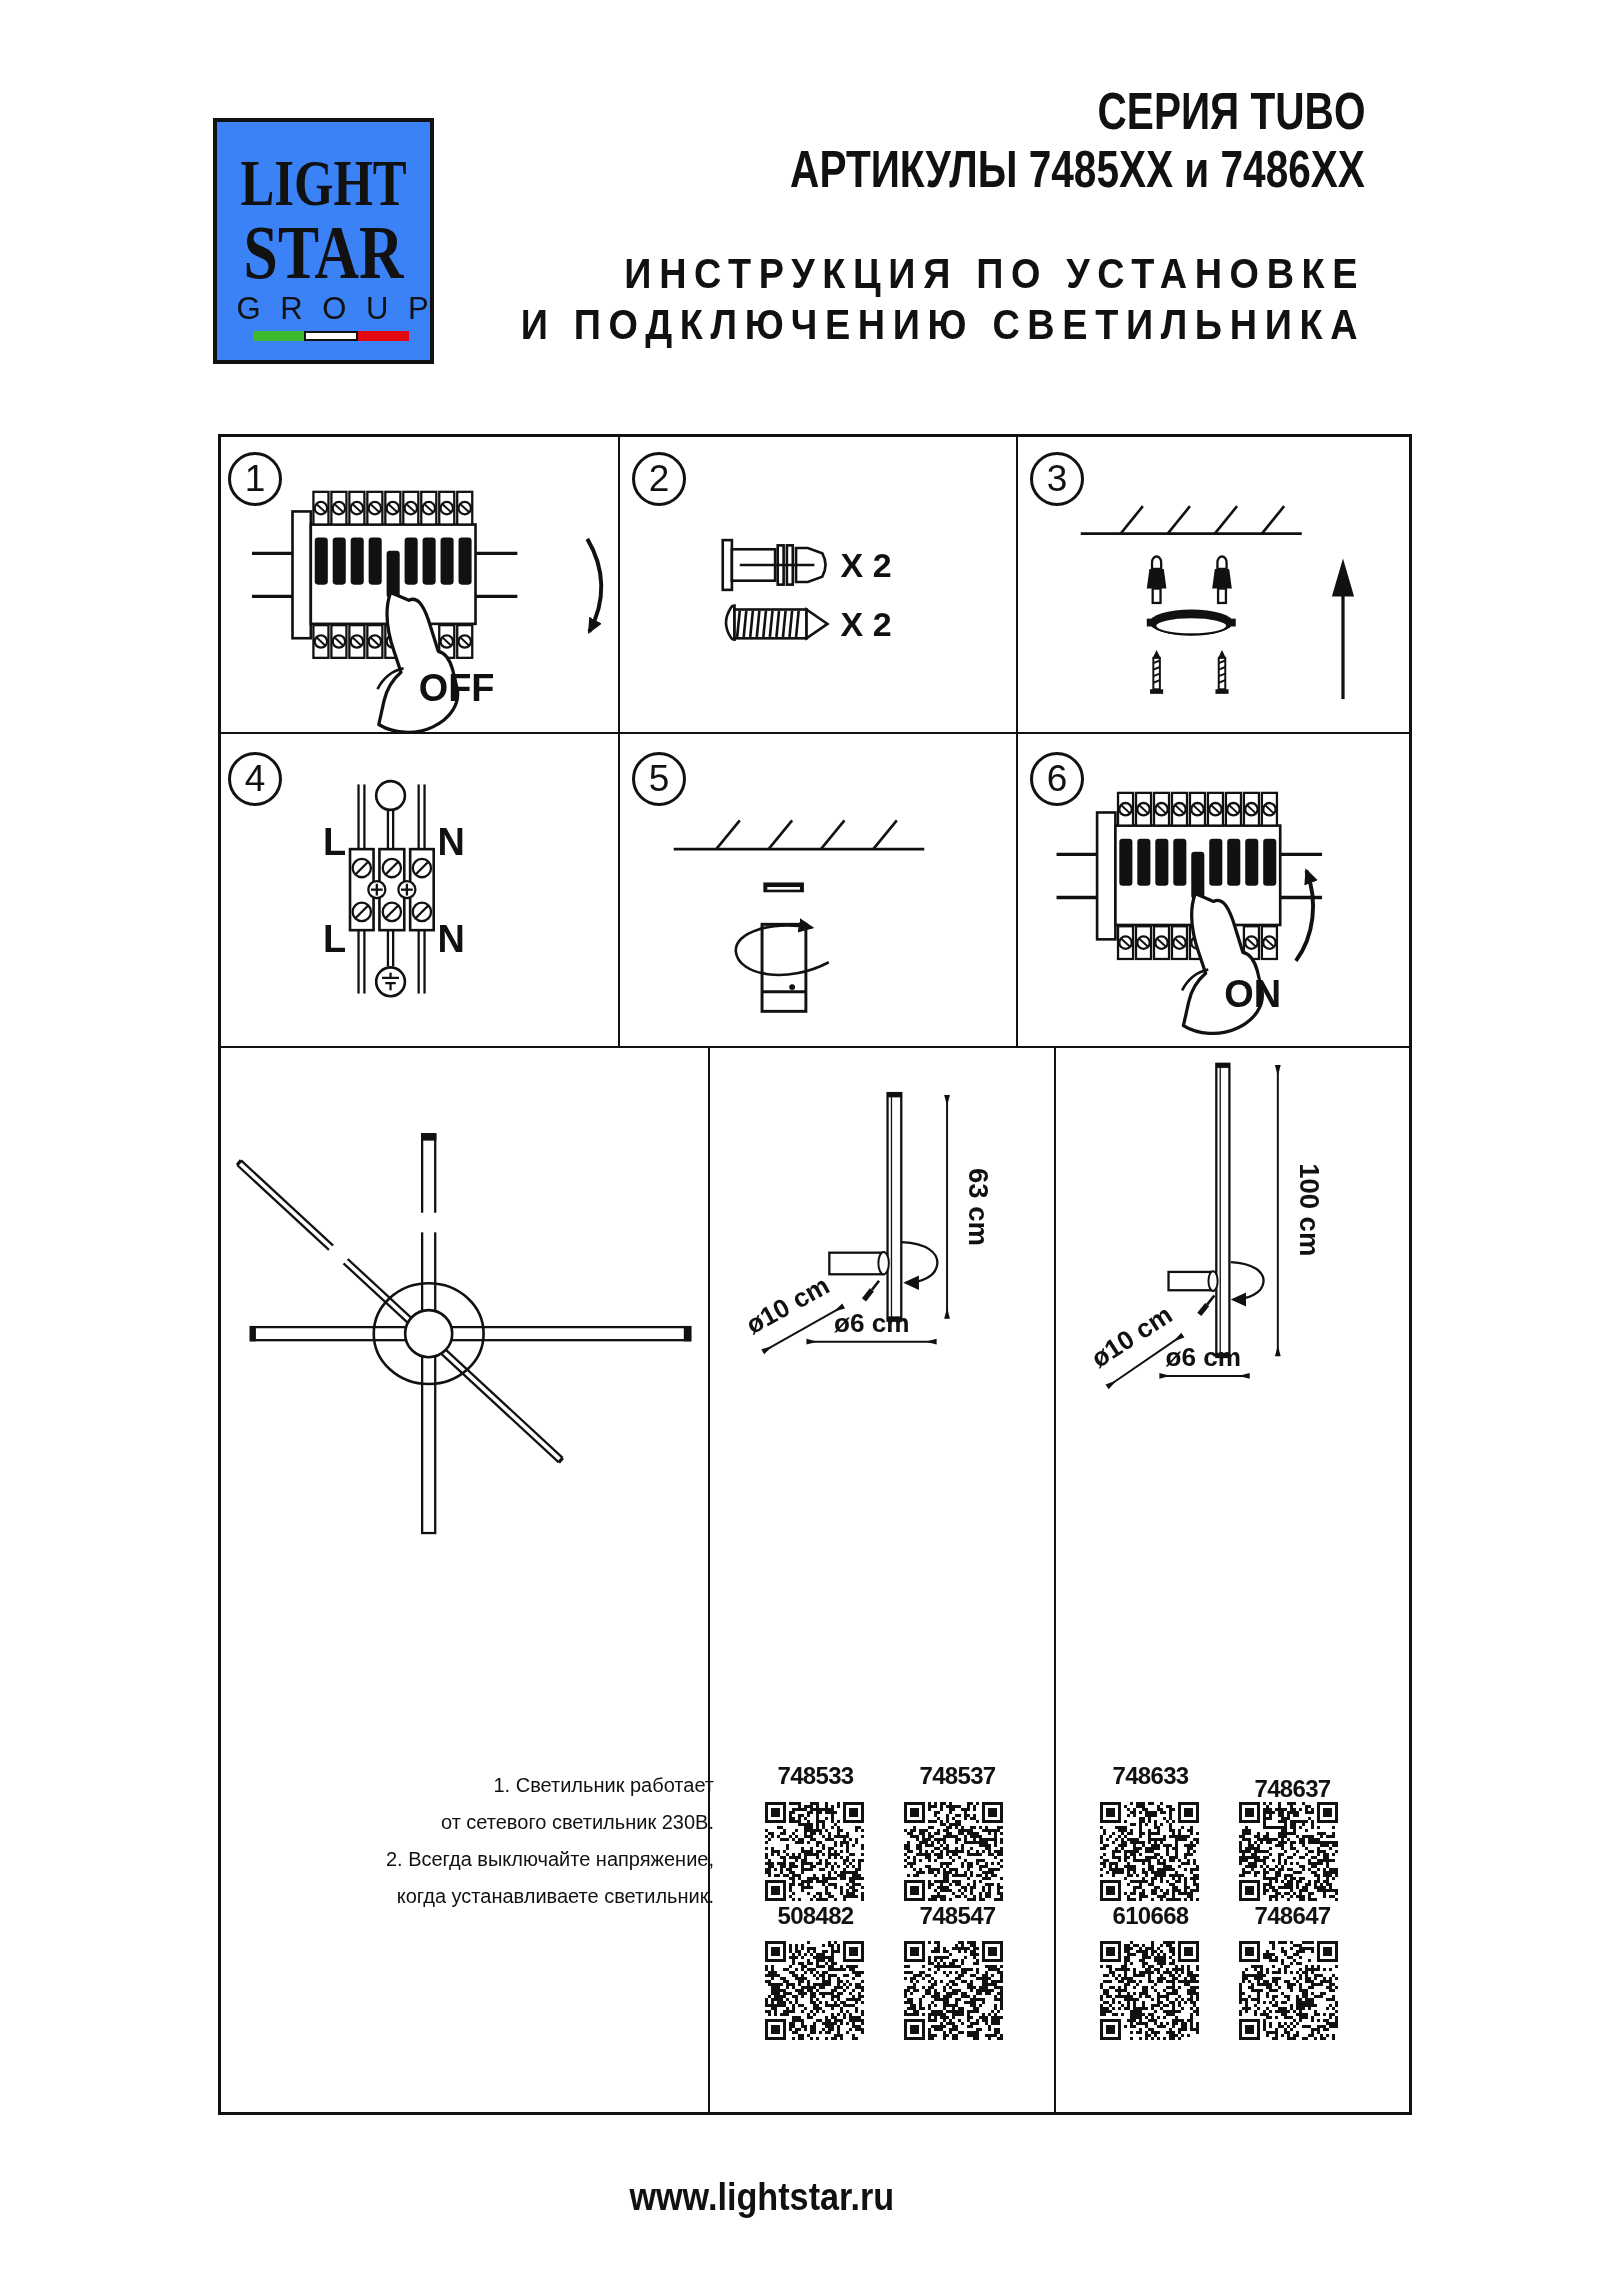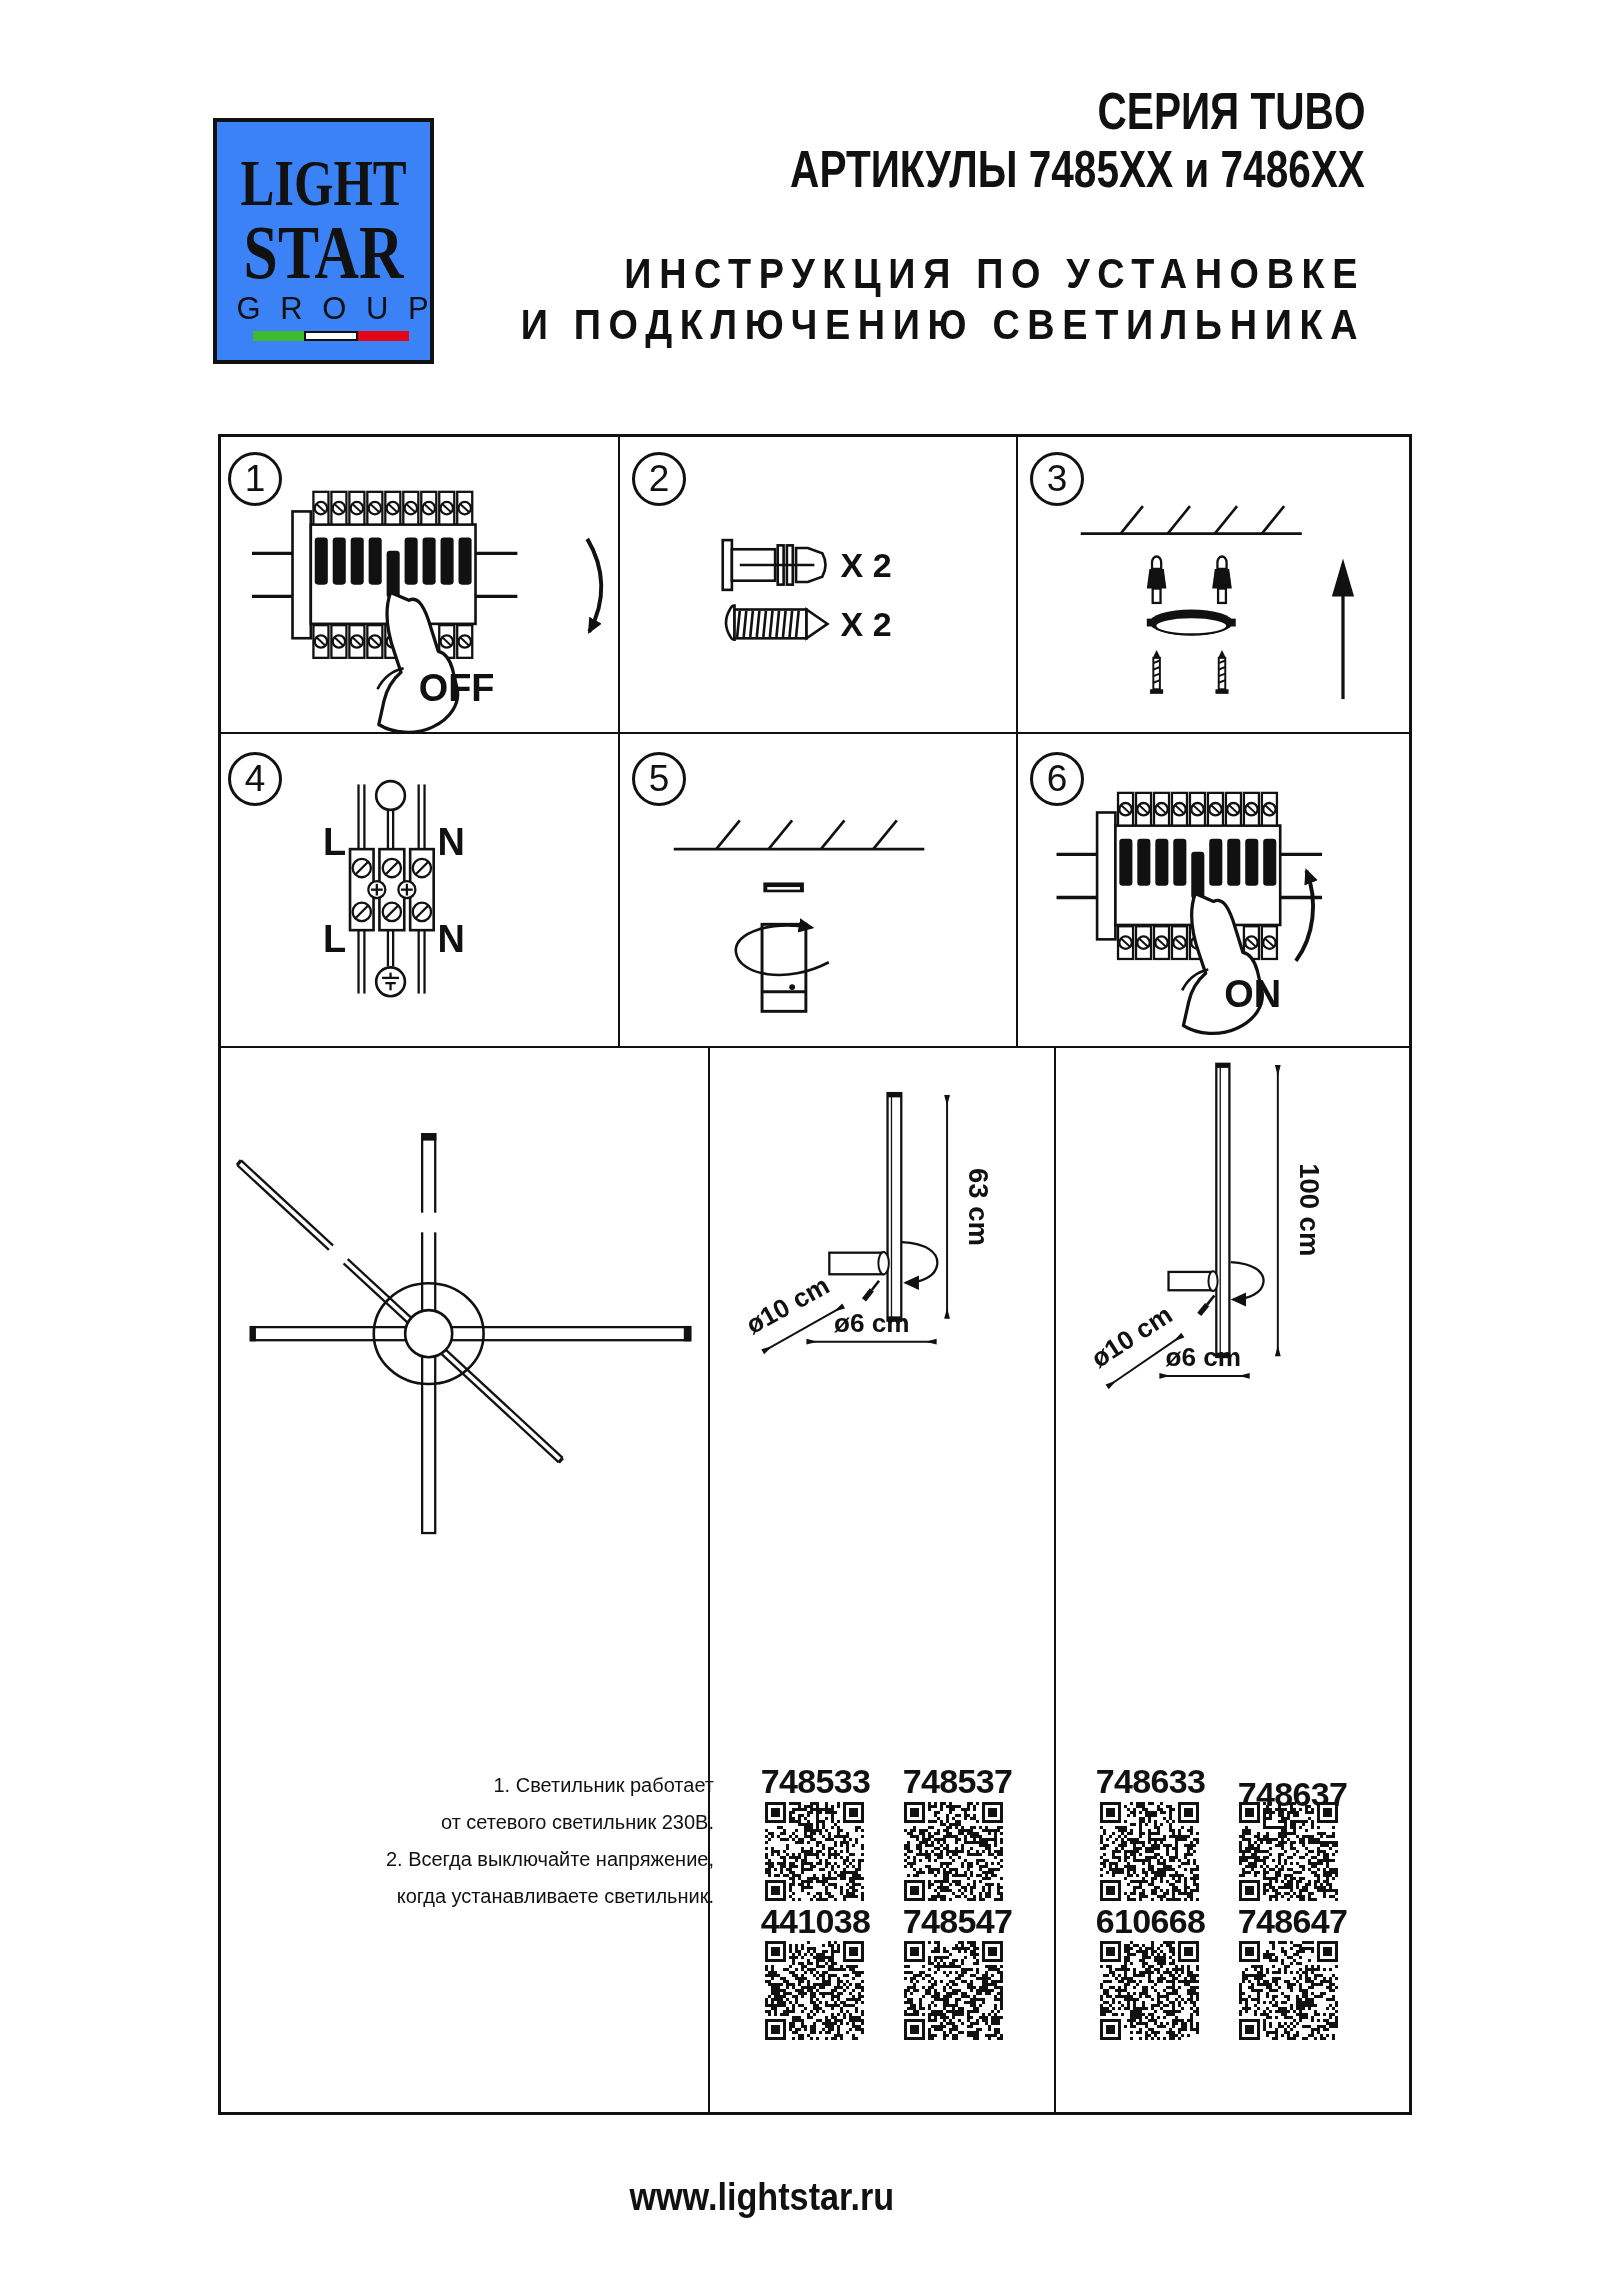--- a/index.html
+++ b/index.html
@@ -25,21 +25,21 @@
   .h-series  {top:81px;font-size:52px;transform:scaleX(.78);}
   .h-articles{top:139px;font-size:52px;transform:scaleX(.78);}
   .h-instr   {font-size:42px;letter-spacing:8.5px;transform:scaleX(.90);}
   
   .tline{position:absolute;background:#111;}
   
   .stepnum{position:absolute;width:54px;height:54px;border:3.3px solid #111;border-radius:50%;
            box-sizing:border-box;text-align:center;line-height:48px;font-size:37px;background:#fff;}
   
   .notes{position:absolute;left:262px;top:1767px;width:452px;font-size:20px;line-height:37px;text-align:right;}
-  .art{position:absolute;width:139px;text-align:center;font-weight:bold;font-size:34px;
+  .art{position:absolute;width:139px;text-align:center;font-weight:bold;font-size:24px;
        letter-spacing:-0.7px;}
   .qr{position:absolute;width:99px;height:99px;}
   .qr svg{width:100%;height:100%;}
   .footer{position:absolute;left:615px;top:2176px;width:288px;text-align:center;
           font-weight:bold;font-size:38px;transform:scaleX(.9);}
   svg text{font-family:"Liberation Sans","DejaVu Sans",sans-serif;fill:#111;}
   .defs{position:absolute;width:0;height:0;overflow:hidden;}
 </style>
 </head>
 <body>
@@ -1206,21 +1206,21 @@
         <rect x="0" y="0" width="7" height="7"></rect>
         <rect x="1" y="1" width="5" height="5" fill="#fff"></rect>
         <rect x="2" y="2" width="3" height="3" fill="#111"></rect>
         <rect x="26" y="0" width="7" height="7"></rect>
         <rect x="27" y="1" width="5" height="5" fill="#fff"></rect>
         <rect x="28" y="2" width="3" height="3" fill="#111"></rect>
         <rect x="0" y="26" width="7" height="7"></rect>
         <rect x="1" y="27" width="5" height="5" fill="#fff"></rect>
         <rect x="2" y="28" width="3" height="3" fill="#111"></rect>
       </svg></div>
-  <div class="art" style="left:746px;top:1902px;">441038</div>
+  <div class="art" style="left:746px;top:1902px;">508482</div>
   <div class="art" style="left:888px;top:1902px;">748547</div>
   <div class="qr" style="left:765px;top:1941px;"><svg viewBox="0 0 33 33" shape-rendering="crispEdges" fill="#111">
         <rect x="14" y="0" width="1" height="1"></rect>
         <rect x="21" y="0" width="1" height="1"></rect>
         <rect x="23" y="0" width="1" height="1"></rect>
         <rect x="8" y="1" width="1" height="1"></rect>
         <rect x="10" y="1" width="1" height="1"></rect>
         <rect x="12" y="1" width="1" height="1"></rect>
         <rect x="19" y="1" width="1" height="1"></rect>
         <rect x="21" y="1" width="1" height="1"></rect>

